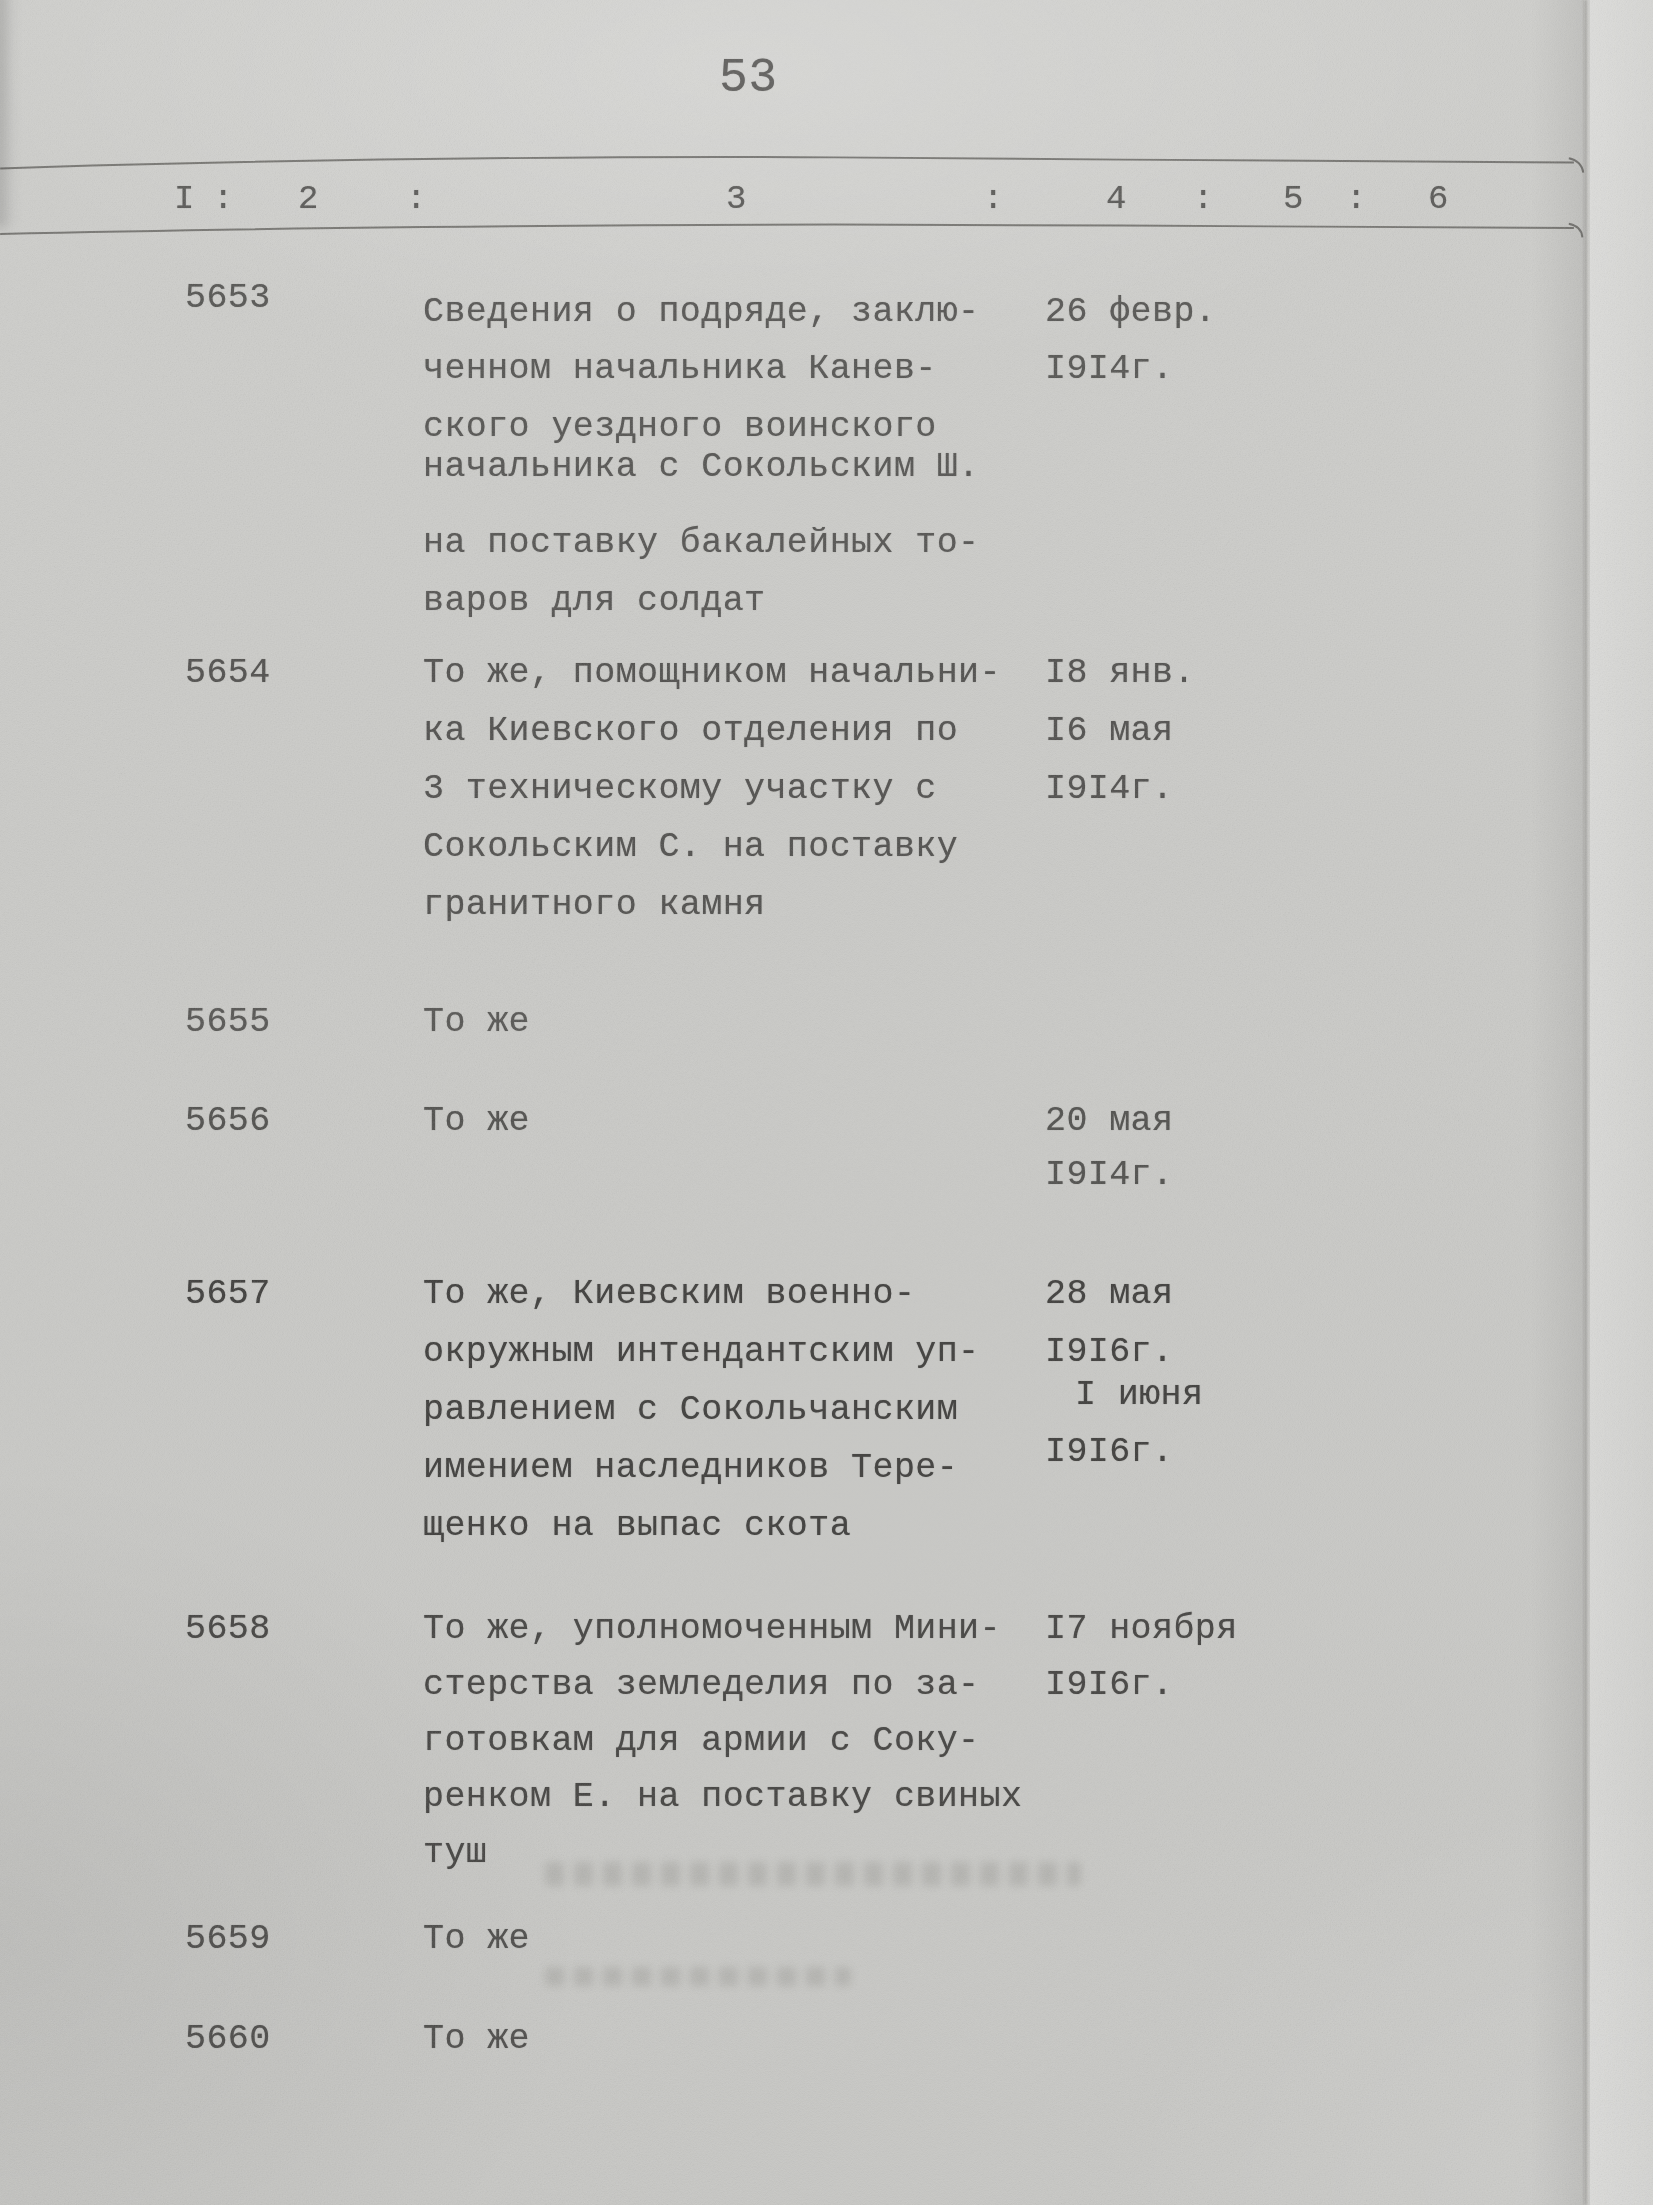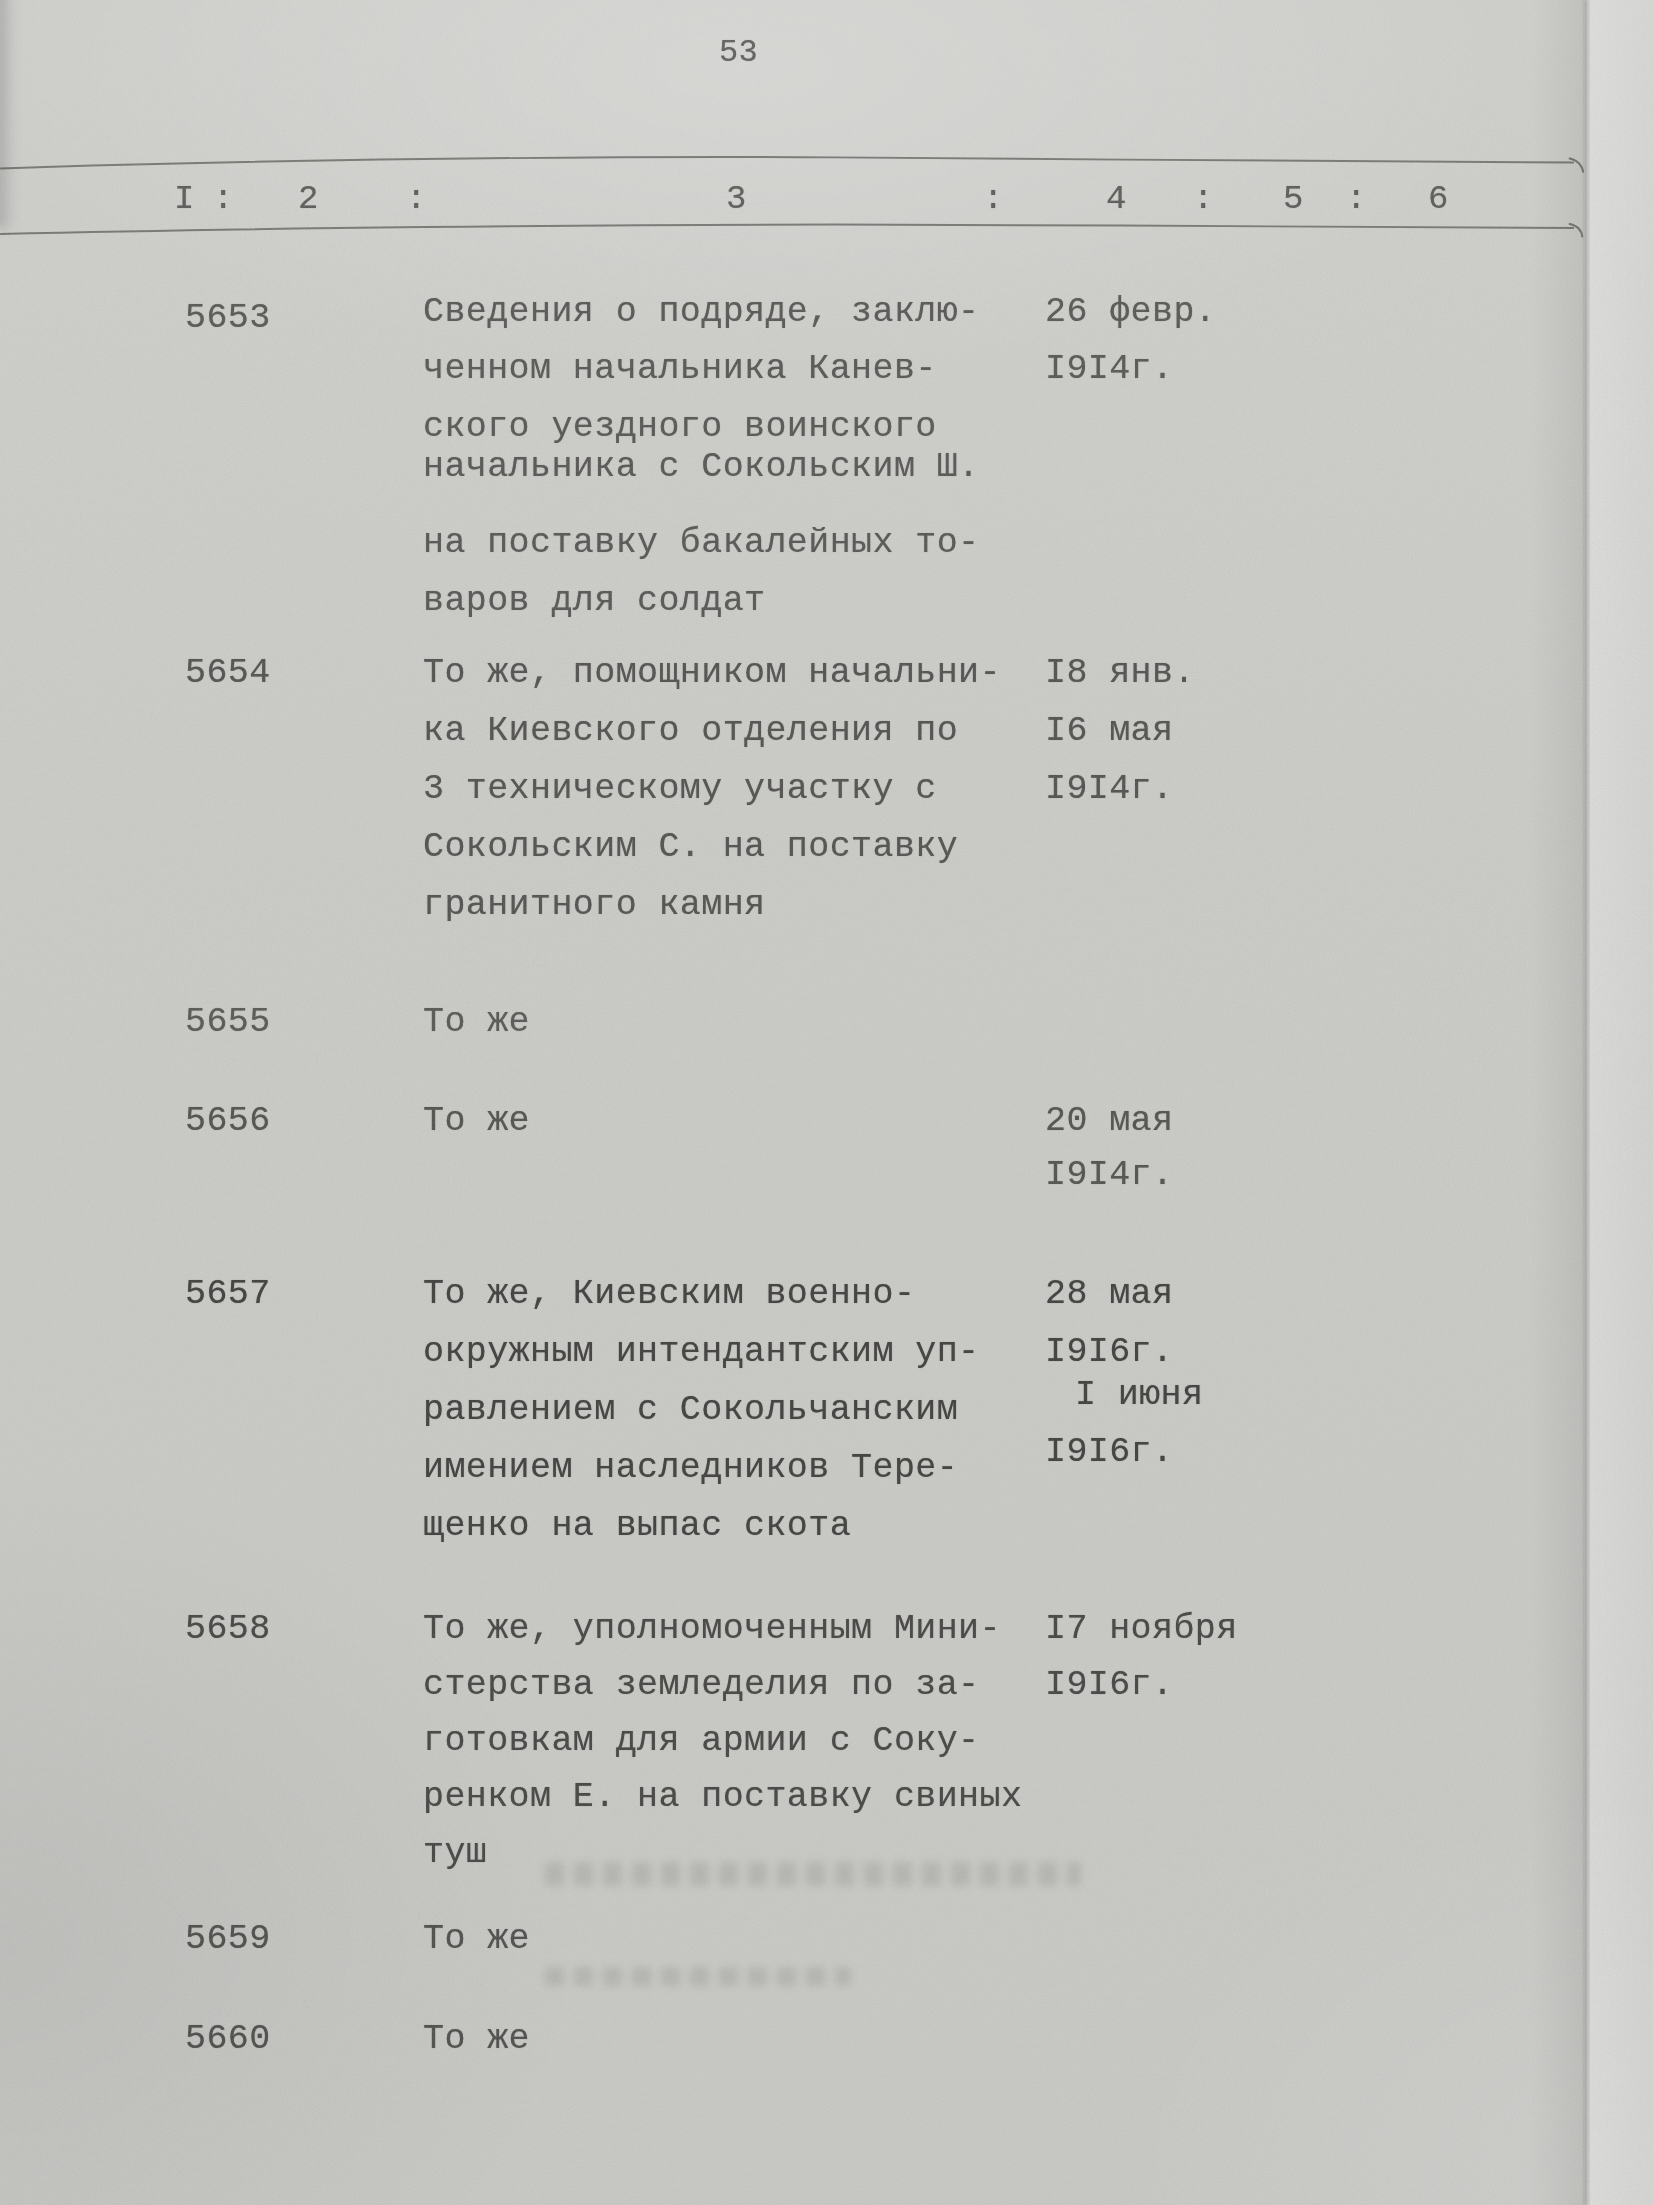--- a/index.html
+++ b/index.html
@@ -42,39 +42,39 @@
 
   <svg class="rules" width="1654" height="2205" viewBox="0 0 1944 2592">
     <g fill="none" stroke="#55534f" stroke-width="2.3" stroke-opacity="0.72">
       <path d="M0,198 C300,188 700,183 980,185 S1700,191 1850,191"></path>
       <path d="M1844,186 q15,3 17,17"></path>
       <path d="M0,275 C300,268 700,264 980,264 S1700,268 1850,268"></path>
       <path d="M1844,263 q15,3 16,16"></path>
     </g>
   </svg>
 
-  <div class="txt" style="left:719px;top:36px;font-size:32px;opacity:.7;">53</div>
+  <div class="txt" style="left:719px;top:53px;font-size:48px;opacity:.7;">53</div>
 
   <div id="header-row">
       <div class="txt" style="left: 174px; top: 181px; opacity: 0.72; font-size: 34px;">I</div>
       <div class="txt" style="left: 213px; top: 181px; opacity: 0.72; font-size: 34px;">:</div>
       <div class="txt" style="left: 298px; top: 181px; opacity: 0.72; font-size: 34px;">2</div>
       <div class="txt" style="left: 406px; top: 181px; opacity: 0.72; font-size: 34px;">:</div>
       <div class="txt" style="left: 726px; top: 181px; opacity: 0.72; font-size: 34px;">3</div>
       <div class="txt" style="left: 983px; top: 181px; opacity: 0.72; font-size: 34px;">:</div>
       <div class="txt" style="left: 1106px; top: 181px; opacity: 0.72; font-size: 34px;">4</div>
       <div class="txt" style="left: 1193px; top: 181px; opacity: 0.72; font-size: 34px;">:</div>
       <div class="txt" style="left: 1283px; top: 181px; opacity: 0.72; font-size: 34px;">5</div>
       <div class="txt" style="left: 1346px; top: 181px; opacity: 0.72; font-size: 34px;">:</div>
       <div class="txt" style="left: 1428px; top: 181px; opacity: 0.72; font-size: 34px;">6</div>
     </div>
 
   <div id="entries">
       <div>
-        <div class="txt" style="left: 185px; top: 300px; opacity: 0.75; text-align: center;">5653</div>
+        <div class="txt" style="left: 185px; top: 280px; opacity: 0.75; text-align: center;">5653</div>
         <div class="txt" style="left: 423px; top: 294px; opacity: 0.75;">Сведения о подряде, заклю-</div>
         <div class="txt" style="left: 423px; top: 351px; opacity: 0.75;">ченном начальника Канев-</div>
         <div class="txt" style="left: 423px; top: 409px; opacity: 0.75;">ского уездного воинского</div>
         <div class="txt" style="left: 423px; top: 449px; opacity: 0.75;">начальника с Сокольским Ш.</div>
         <div class="txt" style="left: 423px; top: 525px; opacity: 0.75;">на поставку бакалейных то-</div>
         <div class="txt" style="left: 423px; top: 583px; opacity: 0.75;">варов для солдат</div>
         <div class="txt" style="left: 1045px; top: 294px; opacity: 0.75;">26 февр.</div>
         <div class="txt" style="left: 1045px; top: 351px; opacity: 0.75;">I9I4г.</div>
       </div>
       <div>

